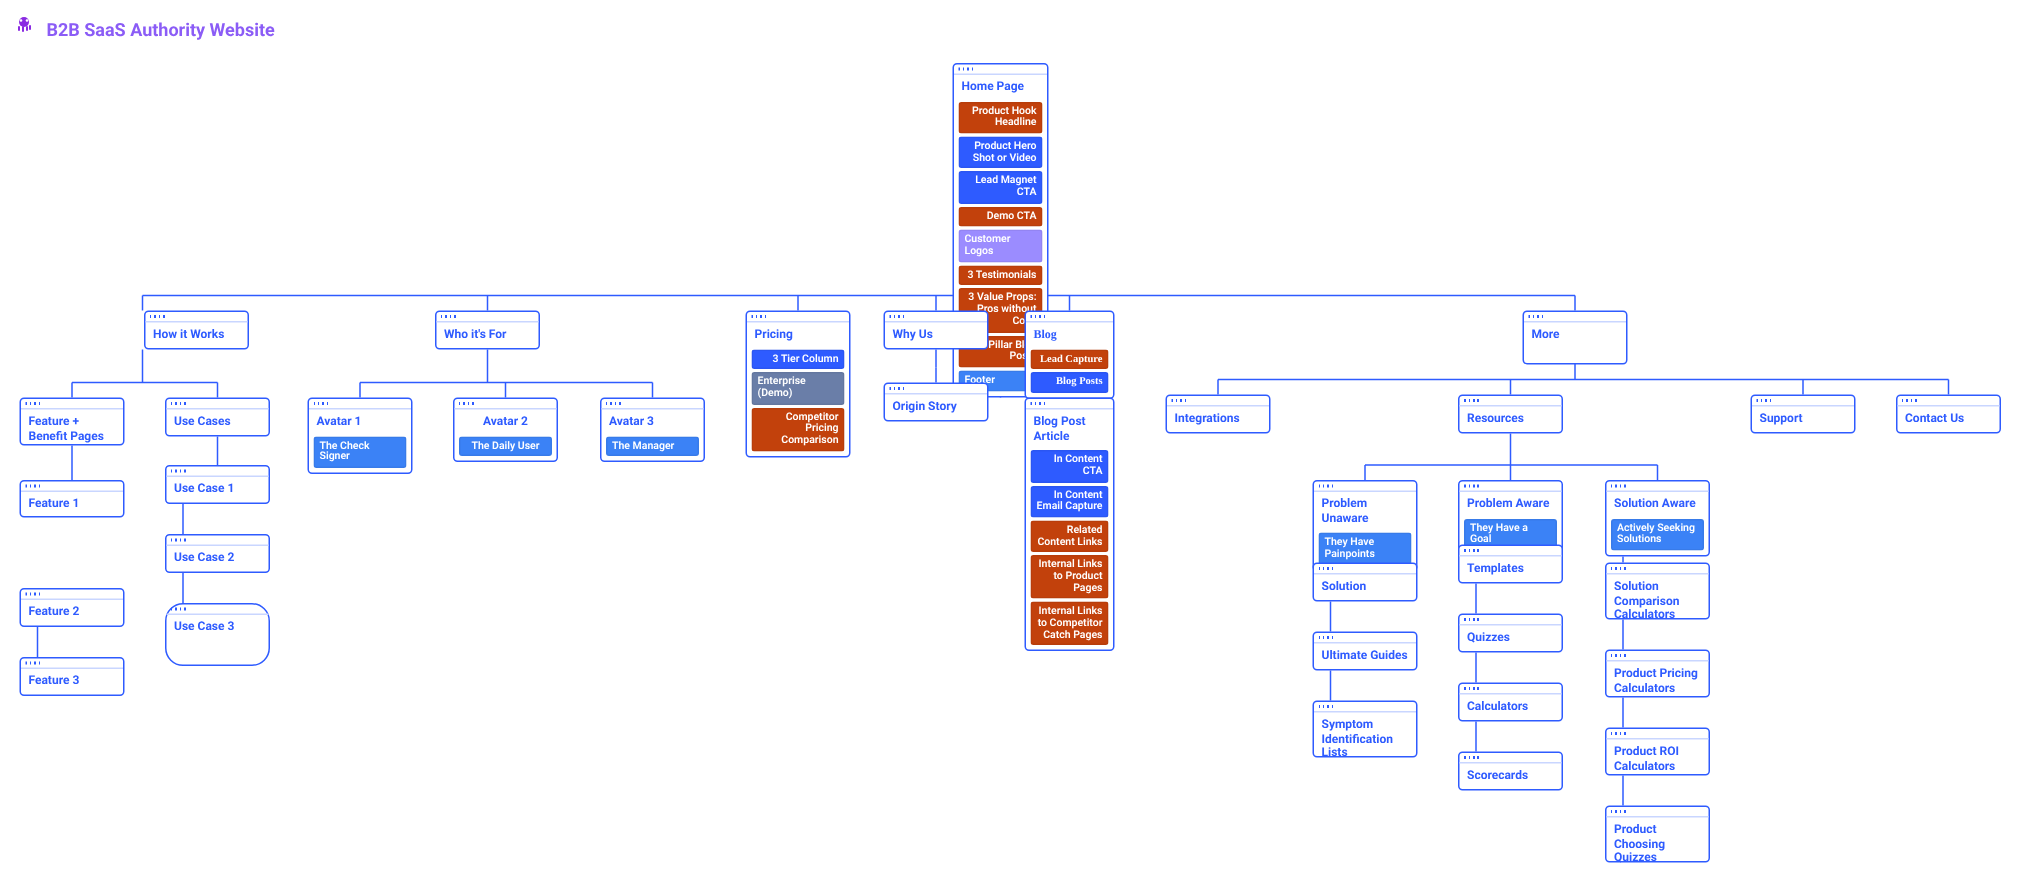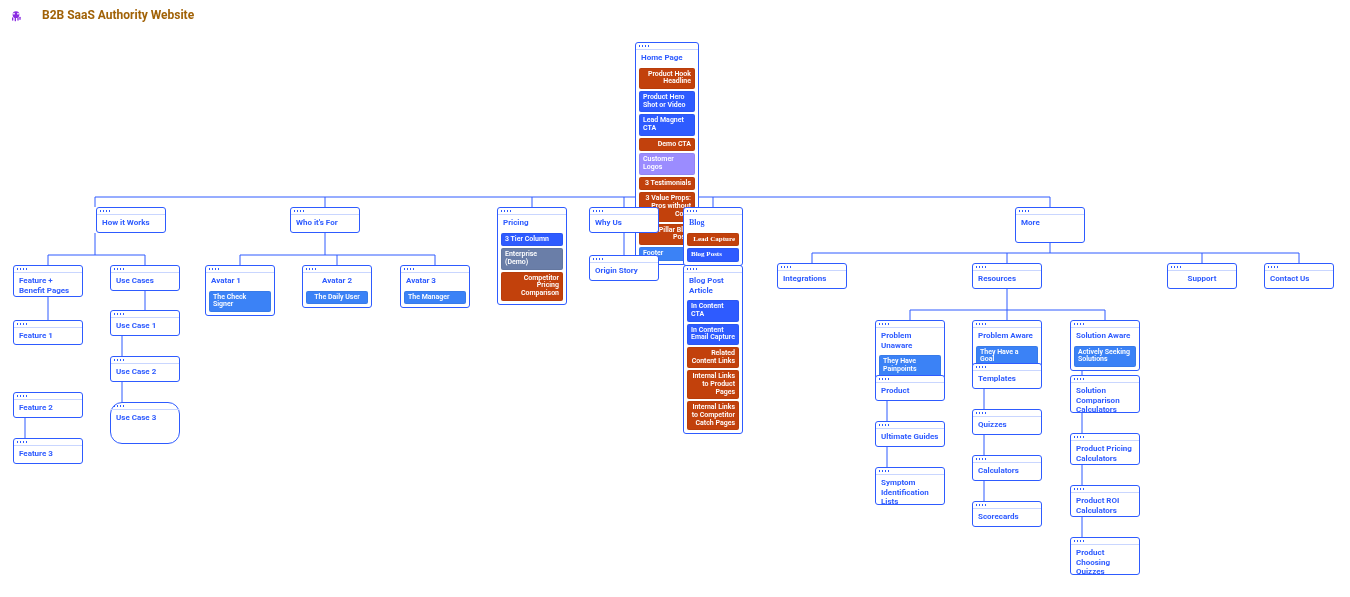--- a/index.html
+++ b/index.html
@@ -1,26 +1,26 @@
 <!DOCTYPE html>
 <html><head>
 <meta charset="utf-8">
 <style>
   html,body{margin:0;padding:0;background:#ffffff;font-family:-apple-system,BlinkMacSystemFont,"Segoe UI",Roboto,Arial,sans-serif;font-size:8px;color:#2e5bff;}
   #stage{position:relative;width:1350px;height:597px;}
   svg.lines{position:absolute;left:0;top:0;width:1350px;height:597px;}
-  .title{position:absolute;left:8px;top:8px;font-size:12px;font-weight:700;color:#a16207;display:flex;align-items:flex-start;gap:18px;}
+  .title{position:absolute;left:8px;top:8px;font-size:12px;font-weight:700;color:#8b5cf6;display:flex;align-items:flex-end;gap:7px;}
   .title svg{width:16px;height:16px;}
   .node{position:absolute;border:1px solid #2e5bff;border-radius:3px;background:#ffffff;box-sizing:border-box;}
   .node .handle{height:6px;border-bottom:1px solid #c9d6ff;position:relative;}
   .node .handle::before{content:"";position:absolute;left:3px;top:2px;width:10px;height:2px;background:repeating-linear-gradient(90deg,#2e5bff 0 1px,transparent 1px 3px);}
   .node .label{padding:3px 5px;font-weight:700;line-height:1.2;font-size:8px;}
   .node .items{padding:2px 3px 3px 3px;display:flex;flex-direction:column;gap:2px;}
   .chip{border-radius:2px;padding:2px 3px;font-size:7px;line-height:1.1;font-weight:600;color:#ffffff;border:1px solid rgba(0,0,0,0.05);}
-  .c-blue{background:#2e5bff;}
+  .c-blue{background:#2e5bff;text-align:right;}
   .c-teal{background:#c2410c;text-align:right;}
   .c-lav{background:#9b8cff;color:#ffffff;}
   .c-purple{background:#3b82f6;}
   .c-steel{background:#6a7ea8;}
 </style>
 </head>
 <body>
 
 <div id="stage">
   <div class="title">
@@ -190,21 +190,21 @@
         </div>
       </div>
       <div class="node" style="left: 777px; top: 263px; width: 70px; height: 26px;">
         <div class="handle"></div>
         <div class="label">Integrations</div>
       </div>
       <div class="node" style="left: 972px; top: 263px; width: 70px; height: 26px;">
         <div class="handle"></div>
         <div class="label">Resources</div>
       </div>
-      <div class="node" style="left: 1167px; top: 263px; width: 70px; height: 26px; text-align: center;">
+      <div class="node" style="left: 1167px; top: 263px; width: 70px; height: 26px;">
         <div class="handle"></div>
         <div class="label">Support</div>
       </div>
       <div class="node" style="left: 1264px; top: 263px; width: 70px; height: 26px;">
         <div class="handle"></div>
         <div class="label">Contact Us</div>
       </div>
       <div class="node" style="left: 13px; top: 320px; width: 70px;">
         <div class="handle"></div>
         <div class="label">Feature 1</div>
@@ -245,21 +245,21 @@
       </div>
       <div class="node" style="left: 1070px; top: 320px; width: 70px;">
         <div class="handle"></div>
         <div class="label">Solution Aware</div>
         <div class="items">
           <div class="chip c-purple">Actively Seeking Solutions</div>
         </div>
       </div>
       <div class="node" style="left: 875px; top: 375px; width: 70px; height: 26px;">
         <div class="handle"></div>
-        <div class="label">Product</div>
+        <div class="label">Solution</div>
       </div>
       <div class="node" style="left: 875px; top: 421px; width: 70px; height: 26px;">
         <div class="handle"></div>
         <div class="label">Ultimate Guides</div>
       </div>
       <div class="node" style="left: 875px; top: 467px; width: 70px; height: 38px;">
         <div class="handle"></div>
         <div class="label">Symptom Identification Lists</div>
       </div>
       <div class="node" style="left: 972px; top: 363px; width: 70px; height: 26px;">

